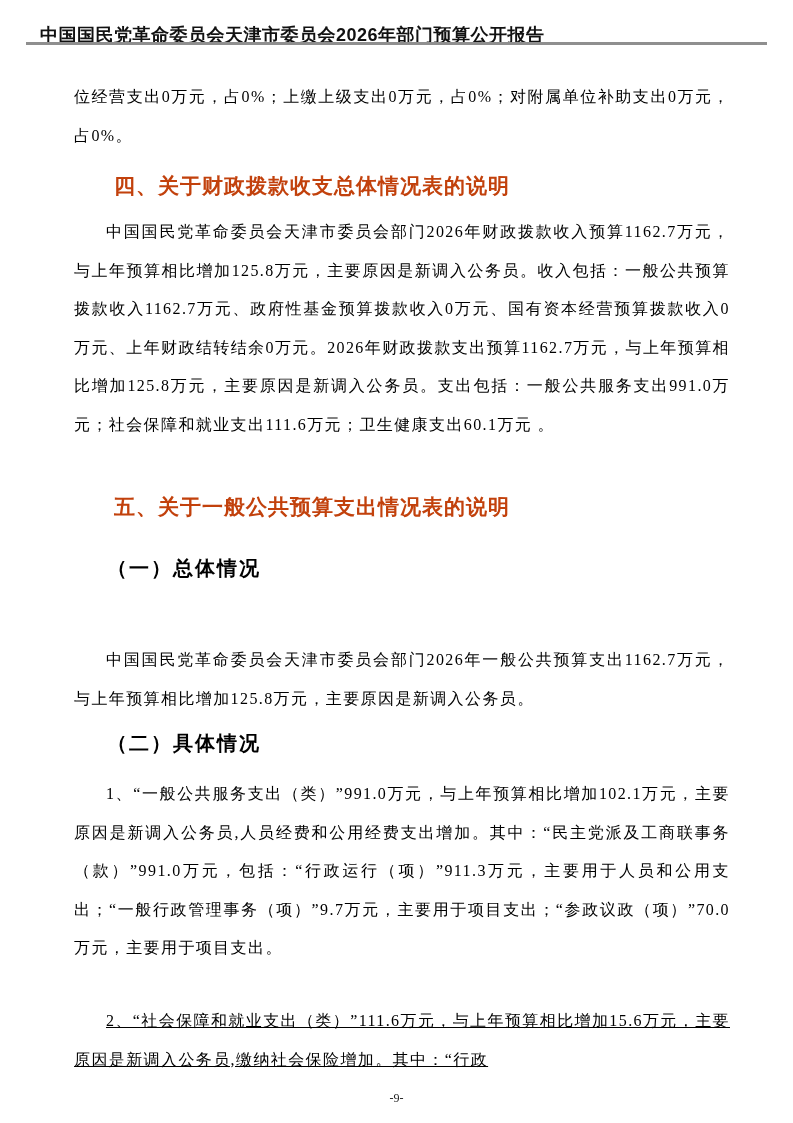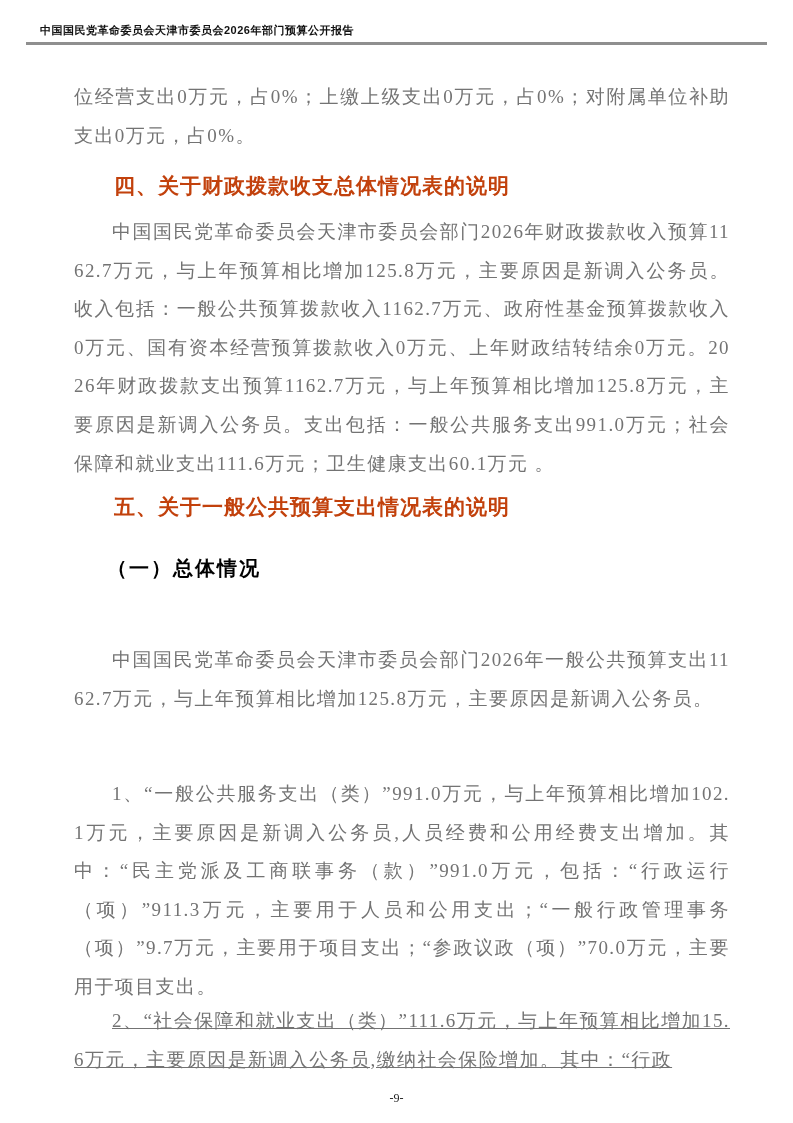--- a/index.html
+++ b/index.html
@@ -15,44 +15,44 @@
     overflow: hidden;
     font-family: "Liberation Serif", serif;
     color: #1f1f1f;
   }
   .doc-header-title {
     position: absolute;
     left: 40px;
     top: 23px;
     font-family: "Liberation Sans", sans-serif;
     font-weight: bold;
-    font-size: 11px;
+    font-size: 18px;
     letter-spacing: 0.5px;
     color: #111111;
     white-space: nowrap;
   }
   .header-rule {
     position: absolute;
     left: 26px;
     top: 42px;
     width: 741px;
     height: 2.5px;
     background: #8f8f8f;
   }
   .body-block {
     position: absolute;
     left: 74px;
     width: 656px;
-    font-size: 19px;
+    font-size: 16px;
     line-height: 38.6px;
     letter-spacing: 1.4px;
     text-align: justify;
     text-justify: inter-character;
     word-break: break-all;
-    color: #737373;
+    color: #000000;
   }
   .indent {
     text-indent: 2em;
   }
   .section-heading {
     position: absolute;
     left: 74px;
     width: 656px;
     padding-left: 40px;
     box-sizing: border-box;
@@ -104,20 +104,21 @@
   <div class="section-heading" style="top:171px;">四、关于财政拨款收支总体情况表的说明</div>
 
   <div class="body-block indent" style="top:213px;">中国国民党革命委员会天津市委员会部门2026年财政拨款收入预算1162.7万元，与上年预算相比增加125.8万元，主要原因是新调入公务员。收入包括：一般公共预算拨款收入1162.7万元、政府性基金预算拨款收入0万元、国有资本经营预算拨款收入0万元、上年财政结转结余0万元。2026年财政拨款支出预算1162.7万元，与上年预算相比增加125.8万元，主要原因是新调入公务员。支出包括：一般公共服务支出991.0万元；社会保障和就业支出111.6万元；卫生健康支出60.1万元 。</div>
 
   <div class="section-heading" style="top:492px;">五、关于一般公共预算支出情况表的说明</div>
 
   <div class="sub-heading" style="top:553px;">（一）总体情况</div>
 
   <div class="body-block indent" style="top:602px;margin-top:39px;">中国国民党革命委员会天津市委员会部门2026年一般公共预算支出1162.7万元，与上年预算相比增加125.8万元，主要原因是新调入公务员。</div>
 
+  <div class="sub-heading" style="top:728px;">（二）具体情况</div>
 
   <div class="body-block indent" style="top:775px;">1、“一般公共服务支出（类）”991.0万元，与上年预算相比增加102.1万元，主要原因是新调入公务员,人员经费和公用经费支出增加。其中：“民主党派及工商联事务（款）”991.0万元，包括：“行政运行（项）”911.3万元，主要用于人员和公用支出；“一般行政管理事务（项）”9.7万元，主要用于项目支出；“参政议政（项）”70.0万元，主要用于项目支出。</div>
 
   <div class="body-block indent" style="top:1002px;text-decoration:underline;">2、“社会保障和就业支出（类）”111.6万元，与上年预算相比增加15.6万元，主要原因是新调入公务员,缴纳社会保险增加。其中：“行政</div>
 
   <div class="page-number">-9-</div>
 
 </div>
 
 </body></html>

